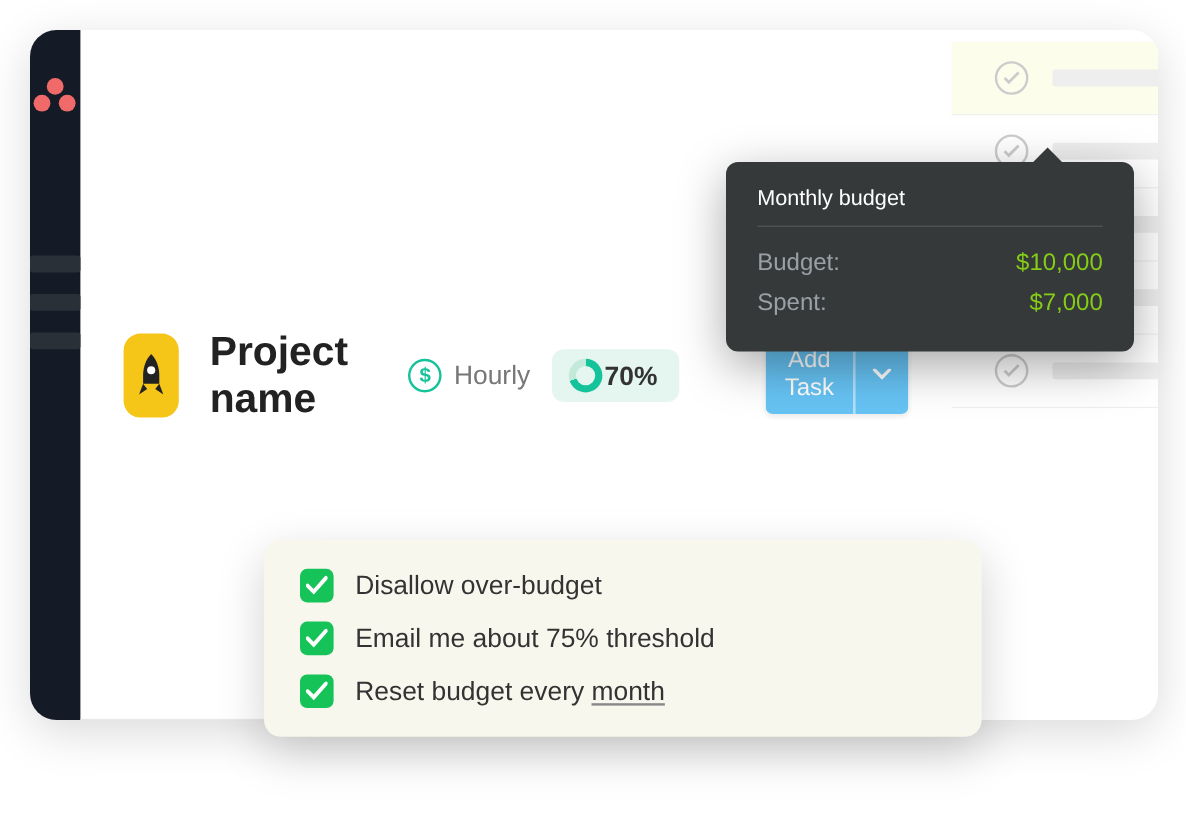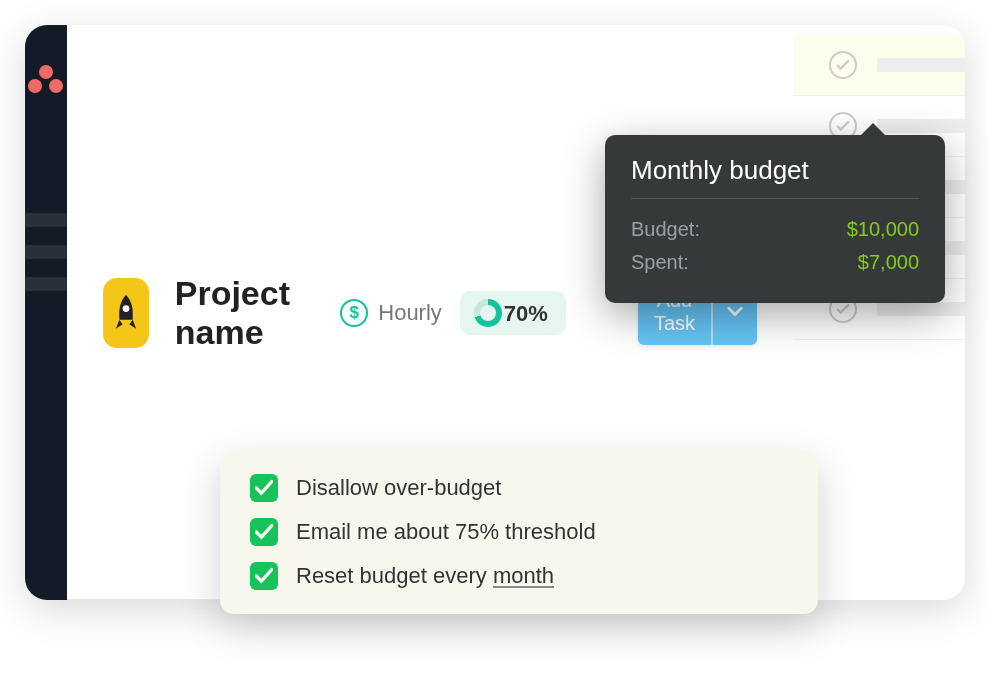--- a/index.html
+++ b/index.html
@@ -155,21 +155,21 @@
 .popover::before {
   content: '';
   position: absolute;
   top: -12px;
   right: 60px;
   border: 12px solid transparent;
   border-bottom-color: #36393a;
   border-top: none;
 }
 .pop-title {
-  font-size: 26px;
+  font-size: 18px;
   color: #fff;
   padding-bottom: 12px;
   border-bottom: 1px solid #555;
   margin-bottom: 14px;
 }
 .pop-row { display: flex; justify-content: space-between; padding: 5px 0; font-size: 20px; align-items: flex-end; }
 .pop-label { color: #9aa0a6; }
 .pop-val { color: #84cc16; font-weight: 400; }
 
 

